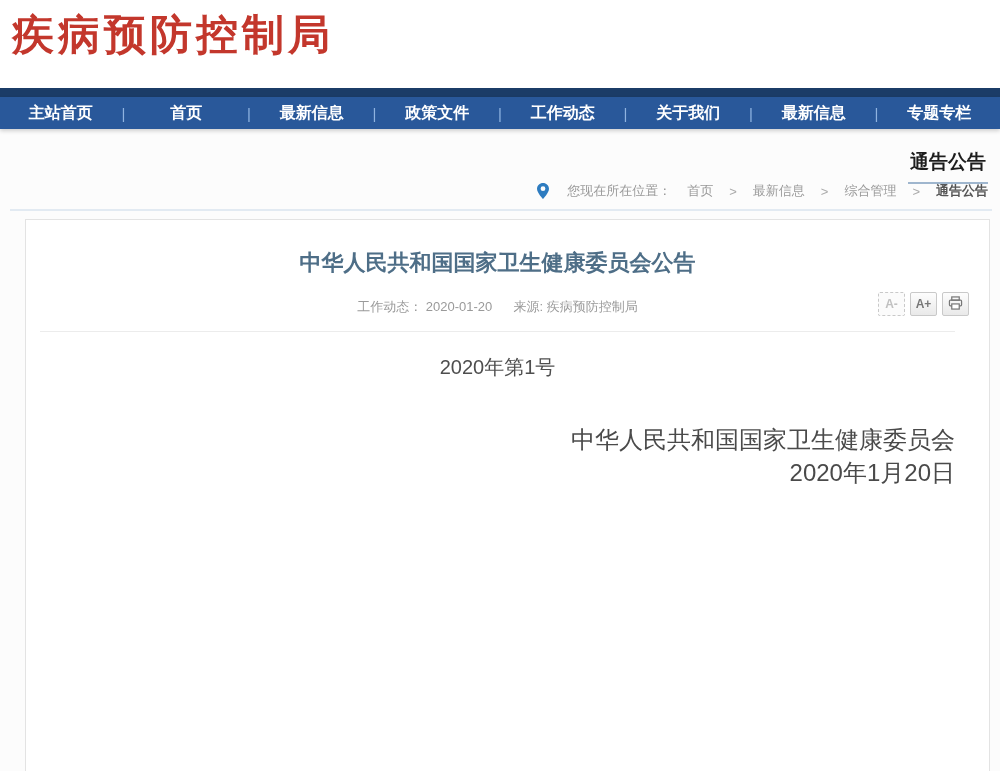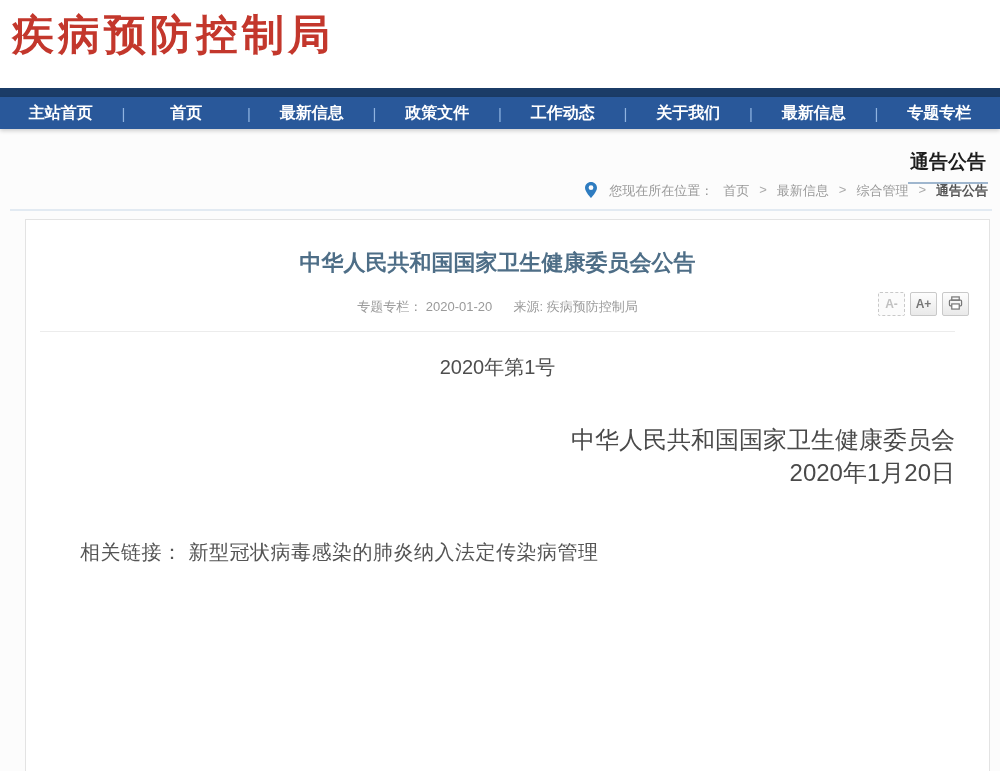--- a/index.html
+++ b/index.html
@@ -38,21 +38,21 @@
     margin:0 8px 0 10px; padding:20px 4px 0 0;
     border-bottom:2px solid #e2eaf2;
     flex-direction:column;
   }
   .section-title {
     font-size:19px; font-weight:bold; color:#1d1d1d;
     padding:0 2px 7px 2px; margin-bottom:-2px;
     border-bottom:2px solid #9fb6ce;
   }
   .breadcrumb {
-    display:flex; gap:10px;
+    display:flex; align-items:center; gap:16px;
     font-size:13px; color:#999; padding-bottom:9px;
   }
   .pin-icon { display:inline-flex; margin-right:2px; }
   .crumb { color:#999; cursor:pointer; text-decoration:none; }
   .crumb-current { color:#555; font-weight:bold; }
   .crumb-sep { color:#aaa; }
 
   
   .panel {
     margin:8px 10px 0 25px;
@@ -134,21 +134,21 @@
     <span class="crumb-sep">&gt;</span>
     <span class="crumb-current">通告公告</span>
   </div>
 </div>
 
 <div class="panel">
 
   <div class="article-title">中华人民共和国国家卫生健康委员会公告</div>
 
   <div class="meta-row">
-    <span>专题专栏：</span>
+    <span>工作动态：</span>
     <span>2020-01-20</span>
     <span class="gap"></span>
     <span>来源:</span>
     <span>疾病预防控制局</span>
 
     <span class="tools">
       <button class="tool-btn disabled">A-</button>
       <button class="tool-btn">A+</button>
       <button class="tool-btn">
         <span>
@@ -163,18 +163,14 @@
   </div>
 
   <div class="doc-number">2020年第1号</div>
 
 
   <div class="signature">
     <div>中华人民共和国国家卫生健康委员会</div>
     <div>2020年1月20日</div>
   </div>
 
-  <div class="related">
-    <span>相关链接：</span>
-    <a class="related-link">新型冠状病毒感染的肺炎纳入法定传染病管理</a>
-  </div>
 
 </div>
 
 </body></html>

